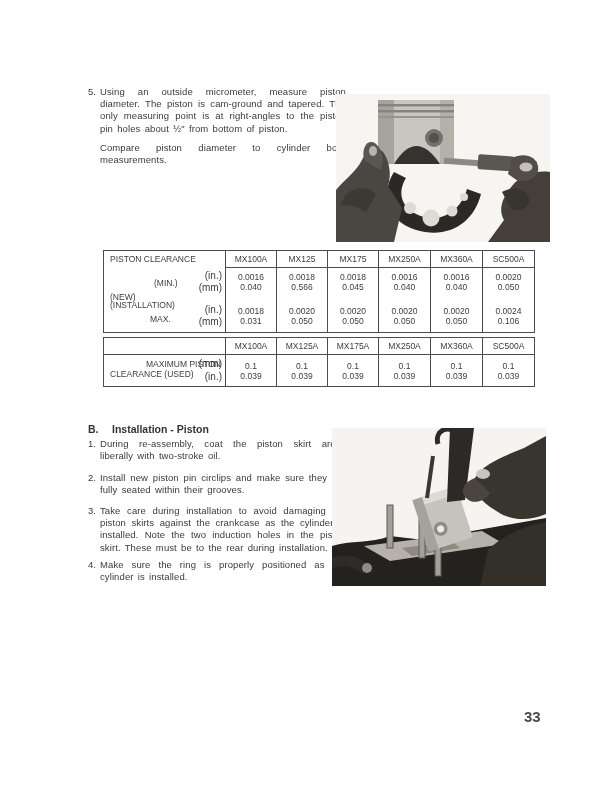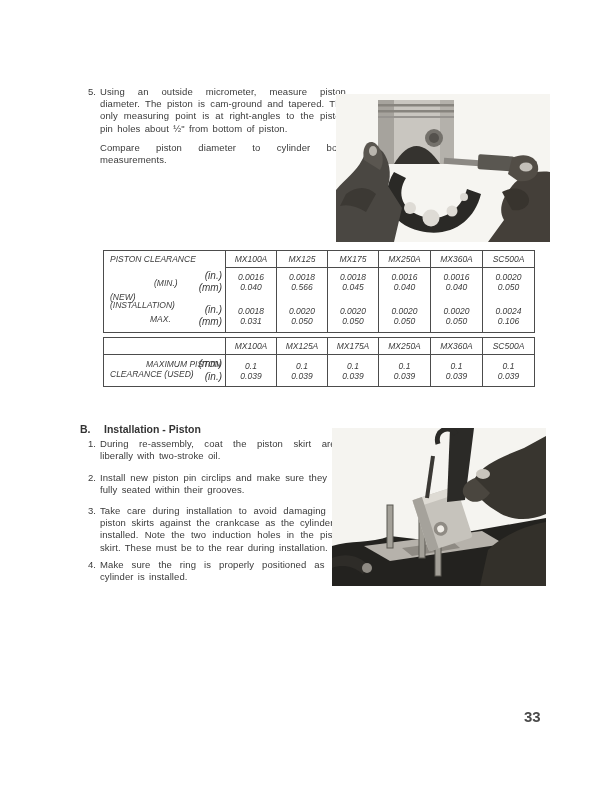--- a/index.html
+++ b/index.html
@@ -10,21 +10,21 @@
   }
   .para{font-size:9.5px;line-height:12.2px;text-align:justify;letter-spacing:.1px;word-spacing:1.5px;}
   .numbered{position:absolute;display:flex;}
   .numbered .num{width:12px;flex:none;font-size:9.5px;line-height:12.2px;}
   .numbered .txt{flex:1;}
   .abs{position:absolute;}
   .photo{position:absolute;overflow:hidden;}
   
   table.spec{
     position:absolute;border-collapse:collapse;table-layout:fixed;
-    font-size:8.5px;color:#3c3c3c;font-style:italic;
+    font-size:8.5px;color:#3c3c3c;
   }
   table.spec,table.spec td,table.spec th{border:0;}
   table.spec{border:1.5px solid #4c4c4c;}
   table.spec th,table.spec td.val{border-left:1px solid #4c4c4c;text-align:center;font-weight:normal;padding:0;}
   table.spec th{vertical-align:middle;}
   table.t1 tr.hrow th{border-bottom:1px solid #4c4c4c;height:16px;}
   table.t1 tr.r1 td{height:14px;vertical-align:bottom;padding-bottom:0px;}
   table.t1 tr.r2 td{height:14px;vertical-align:top;}
   table.t1 tr.r3 td{height:20px;vertical-align:bottom;}
   table.t1 tr.r4 td{height:16px;vertical-align:top;}
@@ -203,21 +203,21 @@
       <td class="val">0.039</td>
       <td class="val">0.039</td>
       <td class="val">0.039</td>
       <td class="val">0.039</td>
       <td class="val">0.039</td>
       <td class="val">0.039</td>
     </tr>
   </tbody>
     </table>
 
-  <div class="bhead" style="left:80px;top:423px;">
+  <div class="bhead" style="left:88px;top:423px;">
     <span class="bletter">B.</span><span>Installation - Piston</span>
   </div>
 
   <div class="numbered" style="left:88px;top:438px;width:258px;">
     <span class="num">1.</span>
     <div class="txt para">During re-assembly, coat the piston skirt areas liberally with two-stroke oil.</div>
   </div>
   <div class="numbered" style="left:88px;top:472px;width:258px;">
     <span class="num">2.</span>
     <div class="txt para">Install new piston pin circlips and make sure they are fully seated within their grooves.</div>

